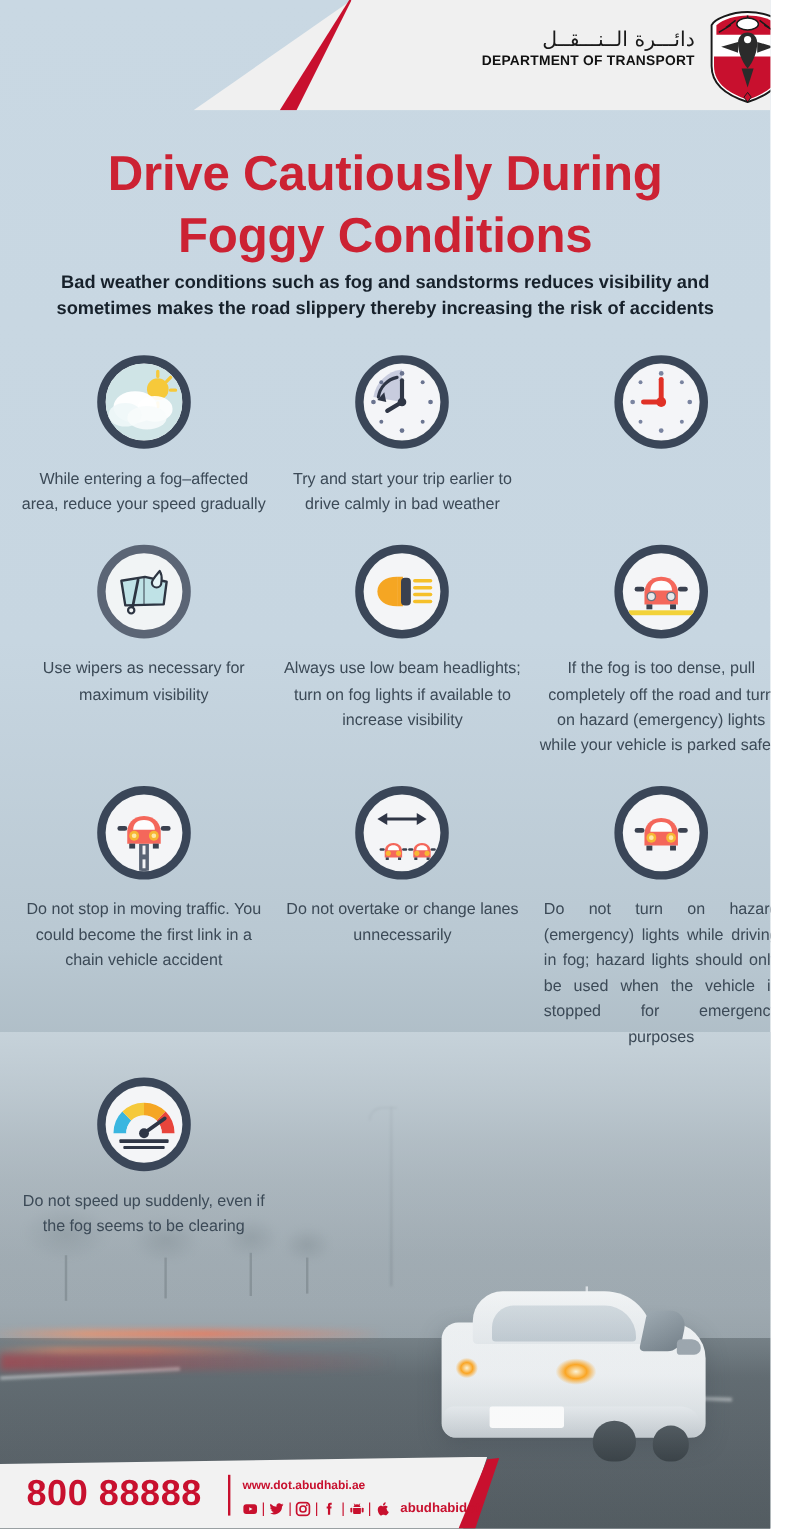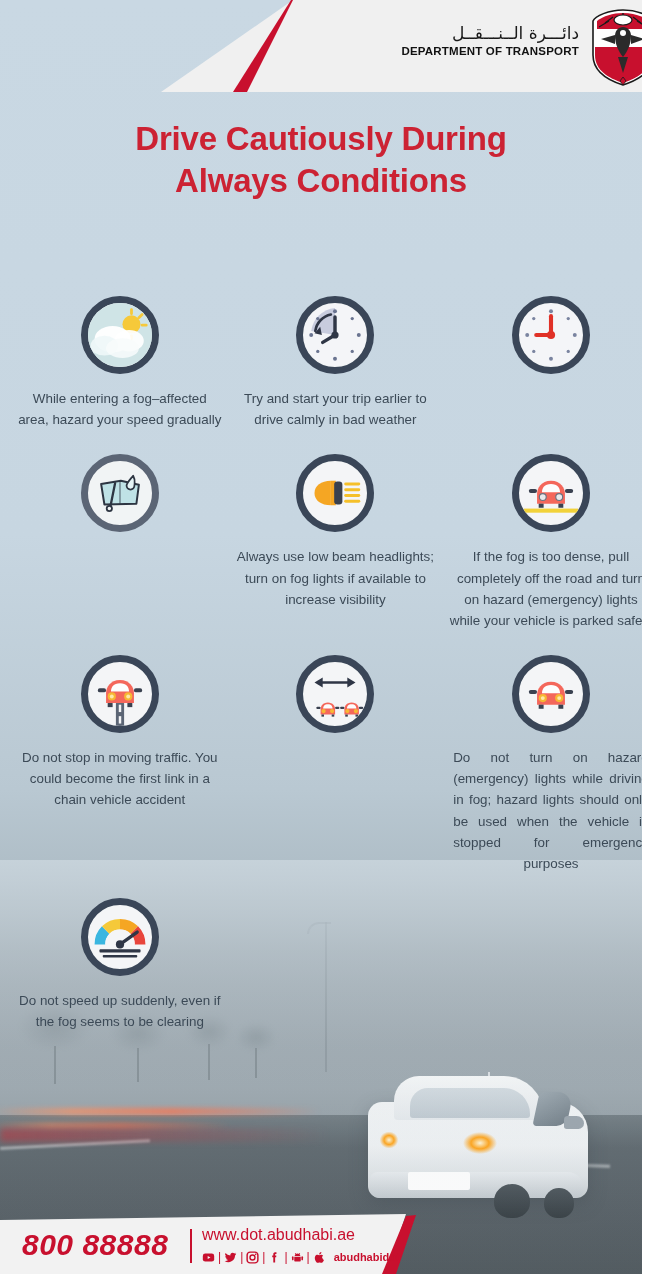--- a/index.html
+++ b/index.html
@@ -147,21 +147,21 @@
   }
   .header .en {
     font-size: 11.5px; font-weight: 700; color: #111; letter-spacing: .2px;
     margin-top: 2px;
     text-align: right;
   }
 
   
   .title {
     position: absolute; left: 0; right: 0; top: 118px; text-align: center;
-    color: #cc2233; font-size: 33px; font-weight: 700; line-height: 1.28;
+    color: #cc2233; font-size: 41px; font-weight: 700; line-height: 1.28;
     font-family: "Liberation Sans", sans-serif; letter-spacing: -.2px; z-index: 4;
   }
   .subtitle {
     position: absolute; left: 28px; right: 28px; top: 225px; text-align: center;
     color: #17212b; font-size: 15.2px; font-weight: 700; line-height: 1.42; z-index: 4;
   }
 
   
   .grid {
     position: absolute; left: 12px; top: 296px; width: 647px; z-index: 4;
@@ -195,29 +195,28 @@
   }
   .footer .fred {
     position: absolute; left: 382px; bottom: 0; width: 34px; height: 60px;
     background: #c8102e;
     clip-path: polygon(24px 2px, 34px 1px, 14px 60px, 0 60px);
   }
   .footer .phone {
     position: absolute; left: 22px; bottom: 12px;
     color: #c8102e; font-size: 30px; font-weight: 700; letter-spacing: .5px;
     font-family: "Liberation Sans", sans-serif;
-    font-style: italic;
   }
   .footer .divider {
     position: absolute; left: 190px; bottom: 11px; width: 2px; height: 34px;
     background: #c8102e;
   }
   .footer .url {
     position: absolute; left: 202px; bottom: 30px;
-    color: #c8102e; font-size: 16px; font-weight: 400;
+    color: #c8102e; font-size: 10px; font-weight: 700;
   }
   .footer .social {
     position: absolute; left: 202px; bottom: 10px;
     display: flex; align-items: center; gap: 3px;
   }
   .footer .social .sep { color: #c8102e; font-size: 12px; }
   .footer .social svg { display: block; }
   .footer .handle {
     color: #c8102e; font-size: 11px; font-weight: 700; margin-left: 5px;
   }
@@ -301,23 +300,24 @@
         <path d="M30 28 L16 32 L30 37 Z M46 28 L60 32 L46 37 Z" fill="#2b2b2b"></path>
         <path d="M33 50 L38 66 L43 50 Z" fill="#2b2b2b"></path>
         <circle cx="38" cy="26" r="3" fill="#ffffff"></circle>
         <path d="M38 70 L41 74 L38 78 L35 74 Z" fill="#c8102e" stroke="#1a1a1a" stroke-width=".8"></path>
       </svg>
     </div>
   </div>
 
   <div class="title">
     <div>Drive Cautiously During</div>
-    <div>Always Conditions</div>
+    <div>Foggy Conditions</div>
   </div>
 
+  <div class="subtitle">Bad weather conditions such as fog and sandstorms reduces visibility and sometimes makes the road slippery thereby increasing the risk of accidents</div>
 
   <div class="grid">
 
     <div class="row">
 
       <div class="cell">
         <div class="icon-wrap">
           <div class="badge">
             <svg viewBox="0 0 78 78" width="78" height="78">
               <rect width="78" height="78" fill="#cfe4e6"></rect>
@@ -325,21 +325,21 @@
               <g stroke="#f6c93a" stroke-width="3.4" stroke-linecap="round">
                 <path d="M53 8 L53 13 M66 14 L62 18 M71 27 L66 27 M53 44 L53 40"></path>
               </g>
               <ellipse cx="30" cy="44" rx="22" ry="16" fill="#ffffff" opacity=".95"></ellipse>
               <ellipse cx="50" cy="46" rx="18" ry="13" fill="#ffffff" opacity=".92"></ellipse>
               <ellipse cx="20" cy="52" rx="17" ry="12" fill="#eef7f8" opacity=".9"></ellipse>
               <ellipse cx="42" cy="55" rx="20" ry="12" fill="#f8fcfc" opacity=".85"></ellipse>
             </svg>
           </div>
         </div>
-        <div class="caption">While entering a fog–affected area, hazard your speed gradually</div>
+        <div class="caption">While entering a fog–affected area, reduce your speed gradually</div>
       </div>
 
       <div class="cell">
         <div class="icon-wrap">
           <div class="badge">
             <svg viewBox="0 0 78 78" width="78" height="78">
               <circle cx="39" cy="39" r="38" fill="#f4f5f8"></circle>
               <path d="M39 39 L39 6 A33 33 0 0 0 10 34 Z" fill="#b9bed6" opacity=".75"></path>
               <g fill="#6a7490">
                 <circle cx="39" cy="10" r="2.4"></circle>
@@ -394,20 +394,21 @@
             <svg viewBox="0 0 78 78" width="78" height="78">
               <circle cx="39" cy="39" r="38" fill="#f1f4f5"></circle>
               <path d="M16 28 L40 24 L62 29 L59 52 L20 53 Z" fill="#bfe2e6" stroke="#2d3542" stroke-width="2.4" stroke-linejoin="round"></path>
               <path d="M39 25 L39 52" stroke="#2d3542" stroke-width="1.6" opacity=".6"></path>
               <path d="M33 27 L27 57" stroke="#2d3542" stroke-width="2.8" stroke-linecap="round"></path>
               <circle cx="26" cy="58" r="3.2" fill="#f1f4f5" stroke="#2d3542" stroke-width="2.2"></circle>
               <path d="M55 18 C50 24 47 27 47 30 A4.8 4.8 0 0 0 56.6 30 C56.6 27 58.5 24 55 18 Z" fill="#e6f4f6" stroke="#2d3542" stroke-width="2.2" stroke-linejoin="round"></path>
             </svg>
           </div>
         </div>
+        <div class="caption">Use wipers as necessary for maximum visibility</div>
       </div>
 
       <div class="cell">
         <div class="icon-wrap">
           <div class="badge">
             <svg viewBox="0 0 78 78" width="78" height="78">
               <circle cx="39" cy="39" r="38" fill="#f4f5f7"></circle>
               <path d="M34 24 C22 24 14 30 14 39 C14 48 22 54 34 54 Z" fill="#f5a623"></path>
               <path d="M34 24 L40 24 L40 54 L34 54 Z" fill="#f5a623"></path>
               <rect x="38" y="25" width="10" height="28" rx="4" fill="#3a4150"></rect>
@@ -498,20 +499,21 @@
                 <rect x="12" y="32" width="10" height="5" rx="2.4" fill="#3a4150"></rect>
                 <rect x="56" y="32" width="10" height="5" rx="2.4" fill="#3a4150"></rect>
                 <circle cx="29" cy="42" r="5" fill="#f7b733"></circle>
                 <circle cx="49" cy="42" r="5" fill="#f7b733"></circle>
                 <rect x="24" y="50" width="6" height="5" fill="#3a4150"></rect>
                 <rect x="48" y="50" width="6" height="5" fill="#3a4150"></rect>
               </g>
             </svg>
           </div>
         </div>
+        <div class="caption">Do not overtake or change lanes unnecessarily</div>
       </div>
 
       <div class="cell">
         <div class="icon-wrap">
           <div class="badge">
             <svg viewBox="0 0 78 78" width="78" height="78">
               <circle cx="39" cy="39" r="38" fill="#f4f5f7"></circle>
               <path d="M22 40 C22 33 27 24 39 24 C51 24 56 33 56 40 L56 52 L22 52 Z" fill="#f4675b"></path>
               <path d="M28 38 C28 33 31 28 39 28 C47 28 50 33 50 38 Z" fill="#fdfdfd"></path>
               <rect x="12" y="34" width="10" height="5" rx="2.4" fill="#3a4150"></rect>

